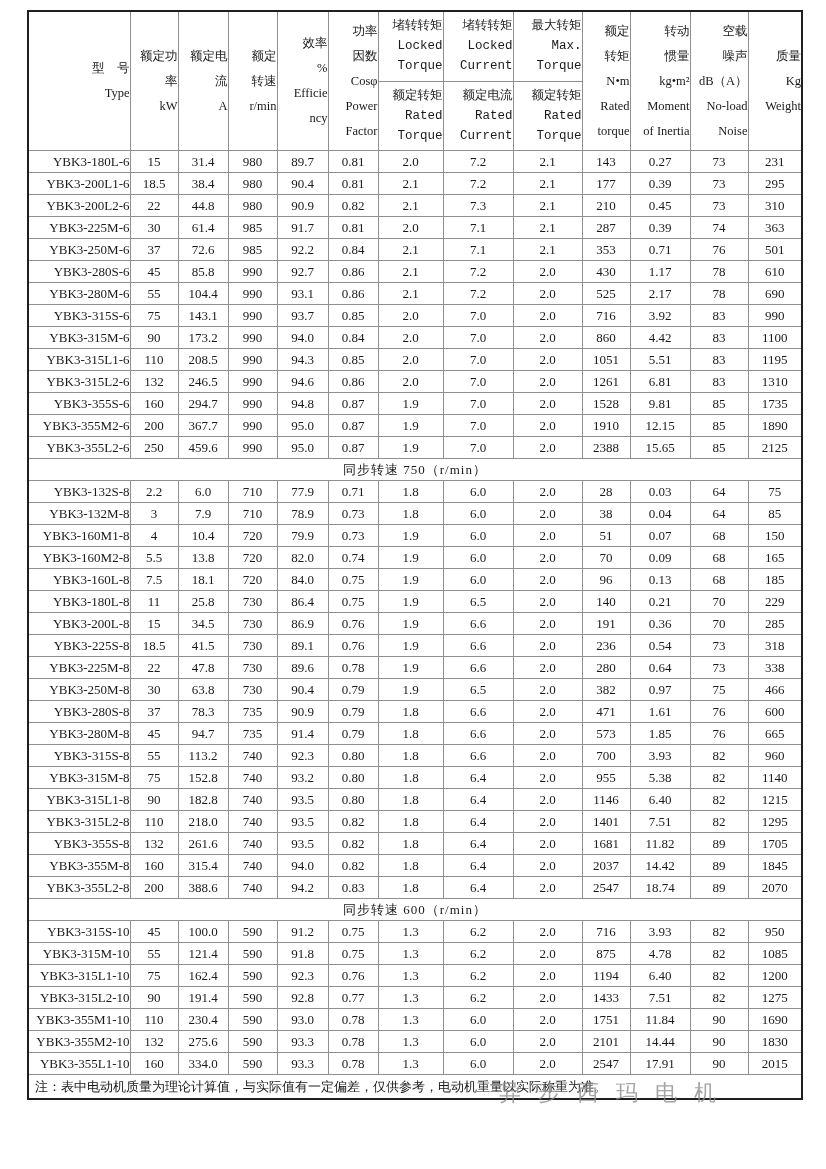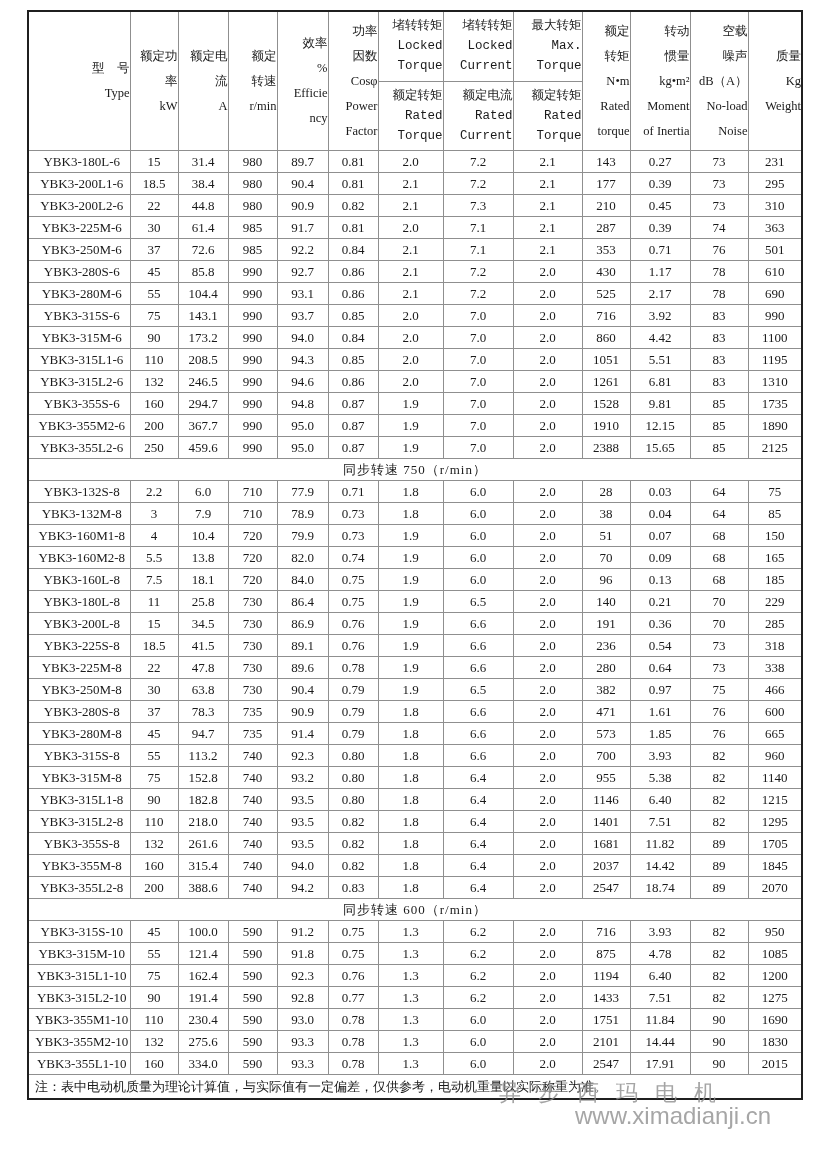--- a/index.html
+++ b/index.html
@@ -17,21 +17,21 @@
     font-weight:normal; overflow:hidden;
   }
   .spec thead th {
     font-size:12.5px; white-space:pre-line; vertical-align:middle;
     line-height:25px;
     text-align:right;
   }
   .spec thead th.full { height:138px; }
   .spec thead th.hdr-half { height:68px; line-height:20px;font-family:Liberation Mono, monospace; }
   .spec tbody td { height:21px; font-size:13px; }
-  .spec td.model-cell { text-align:center; padding-left:5px; }
+  .spec td.model-cell { text-align:right; padding-left:5px; }
   .spec tr.section-row td { height:21px; font-size:13px; letter-spacing:1px;font-family:Liberation Serif, serif; }
   .spec tfoot td { height:23px; text-align:left; padding-left:6px; font-size:13px; }
   .watermark {
     position:absolute; left:499px; top:1078px; z-index:5;
     font-size:22px; letter-spacing:17px; color:#8e8e8e; opacity:.8;
     font-family:"Liberation Serif", serif; white-space:nowrap;
   }
   .site-url {
     position:absolute; left:575px; top:1102px; z-index:5;
     font-size:24px; color:#a6a6a6; font-family:"Liberation Sans", sans-serif;
@@ -730,15 +730,14 @@
         </tr>
       </tbody>
     <tfoot>
       <tr>
         <td colspan="13">注：表中电动机质量为理论计算值，与实际值有一定偏差，仅供参考，电动机重量以实际称重为准。</td>
       </tr>
     </tfoot>
   </table>
 
   <div class="watermark">异步西玛电机</div>
-  <div class="site-url">www.ximadianji.cn</div>
 
 </div>
 
 </body></html>

